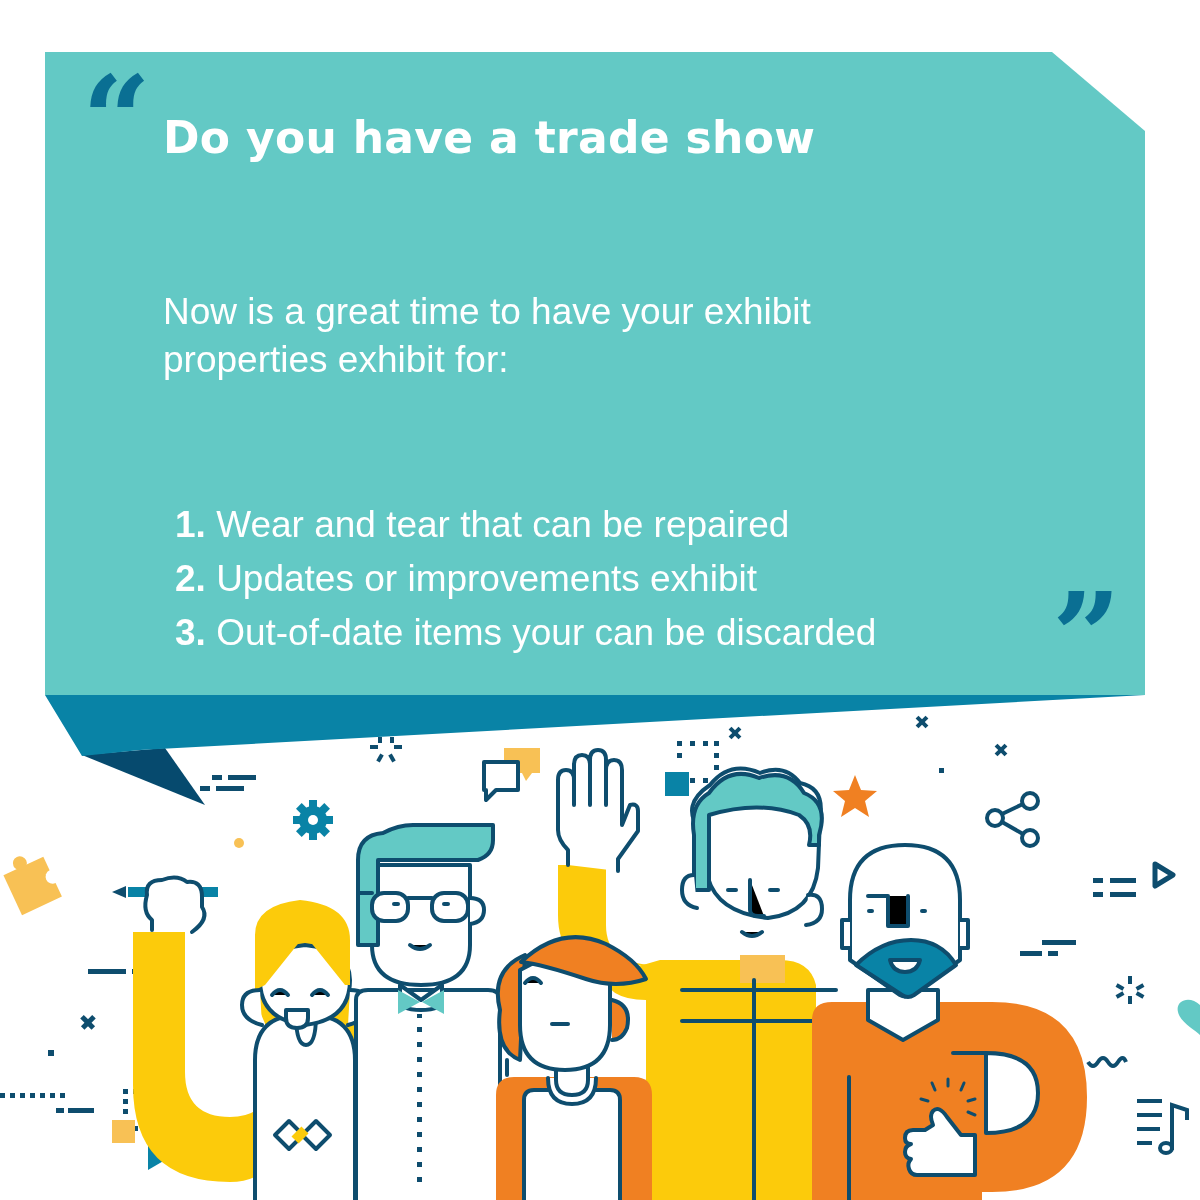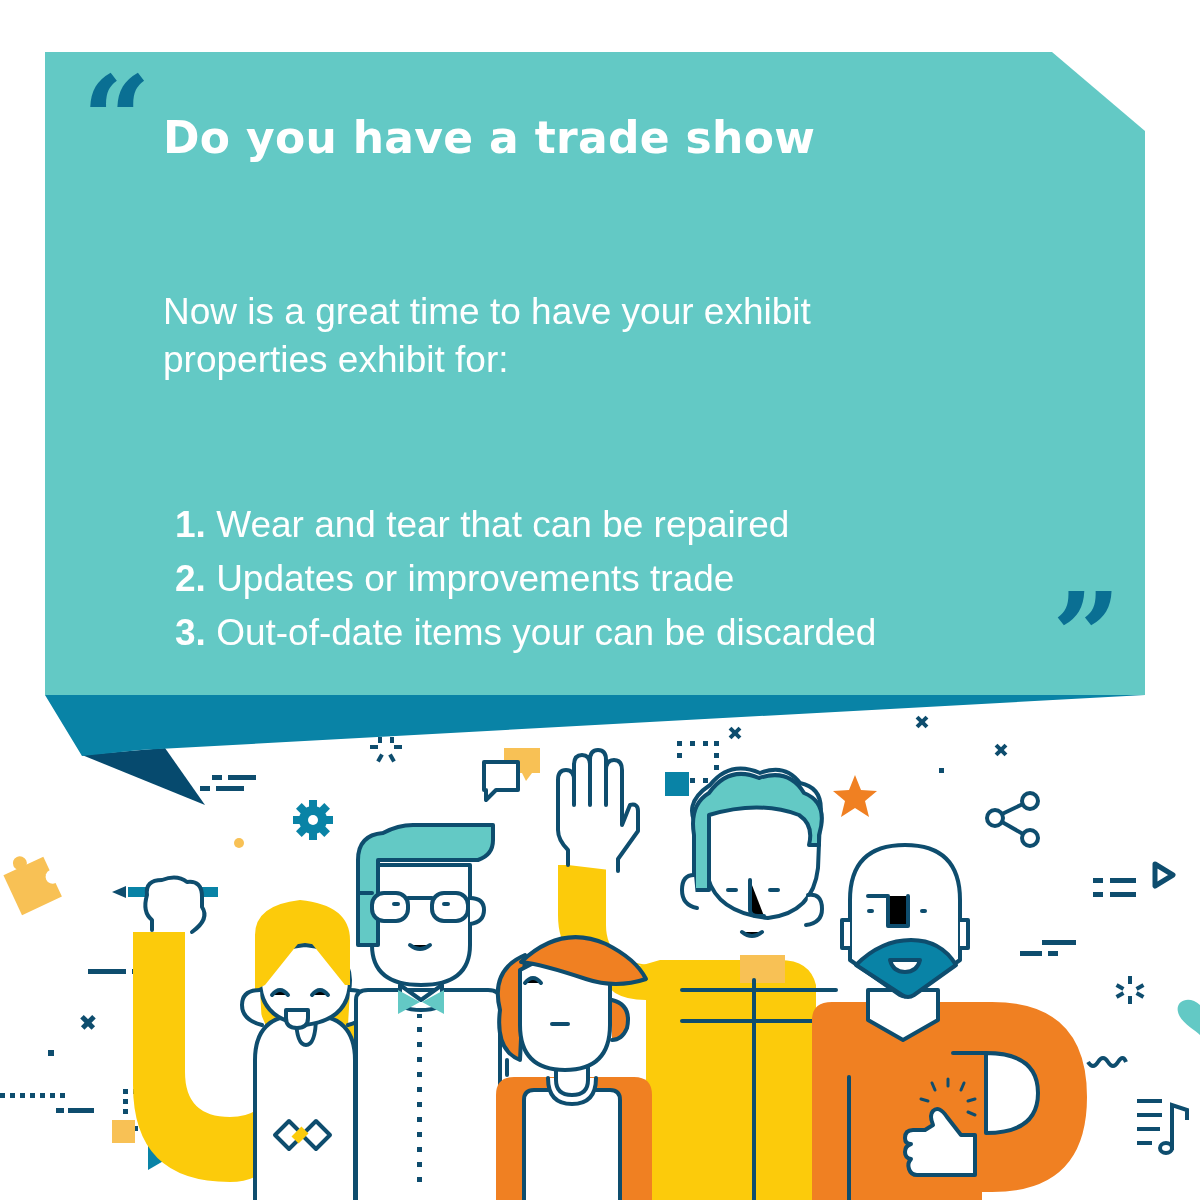--- a/index.html
+++ b/index.html
@@ -286,15 +286,15 @@
   <div>Do you have a trade show</div>
 </div>
 
 <div class="intro">
   <div>Now is a great time to have your exhibit</div>
   <div>properties exhibit for:</div>
 </div>
 
 <ul class="list">
   <li><span class="num">1.</span> <span>Wear and tear that can be repaired</span></li>
-  <li><span class="num">2.</span> <span>Updates or improvements trade</span></li>
+  <li><span class="num">2.</span> <span>Updates or improvements exhibit</span></li>
   <li><span class="num">3.</span> <span>Out-of-date items your can be discarded</span></li>
 </ul>
 
 </body></html>

